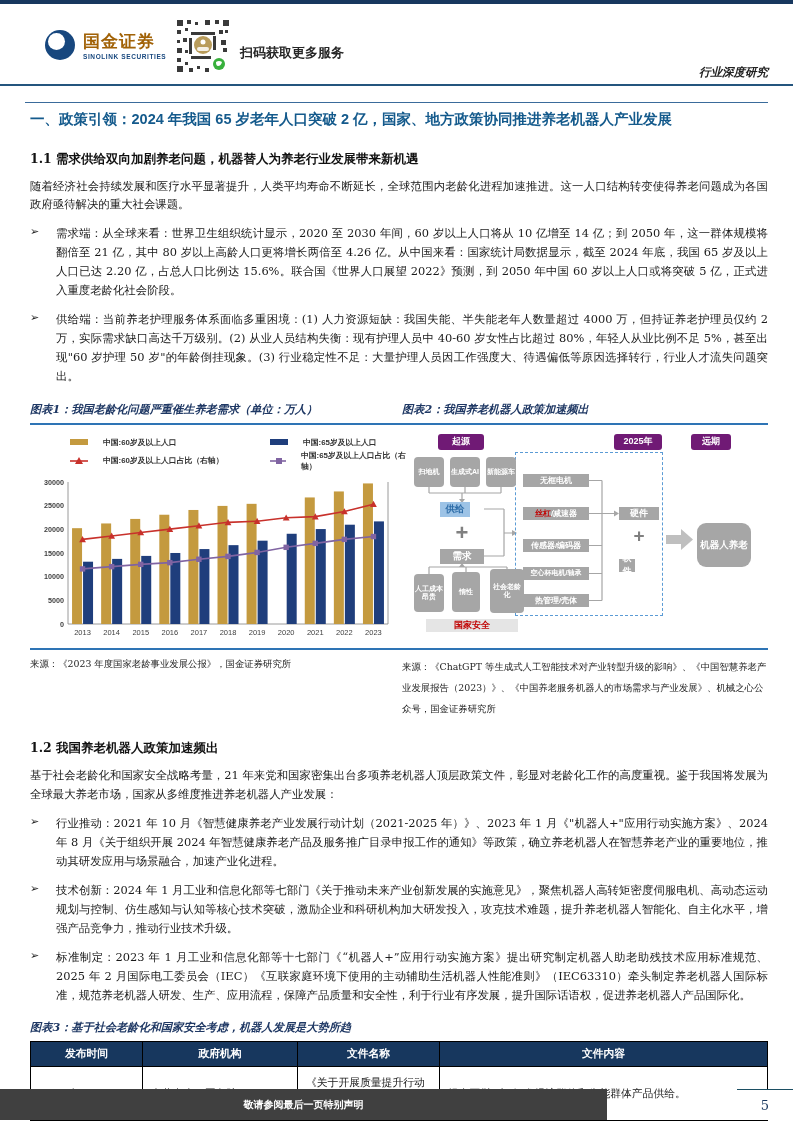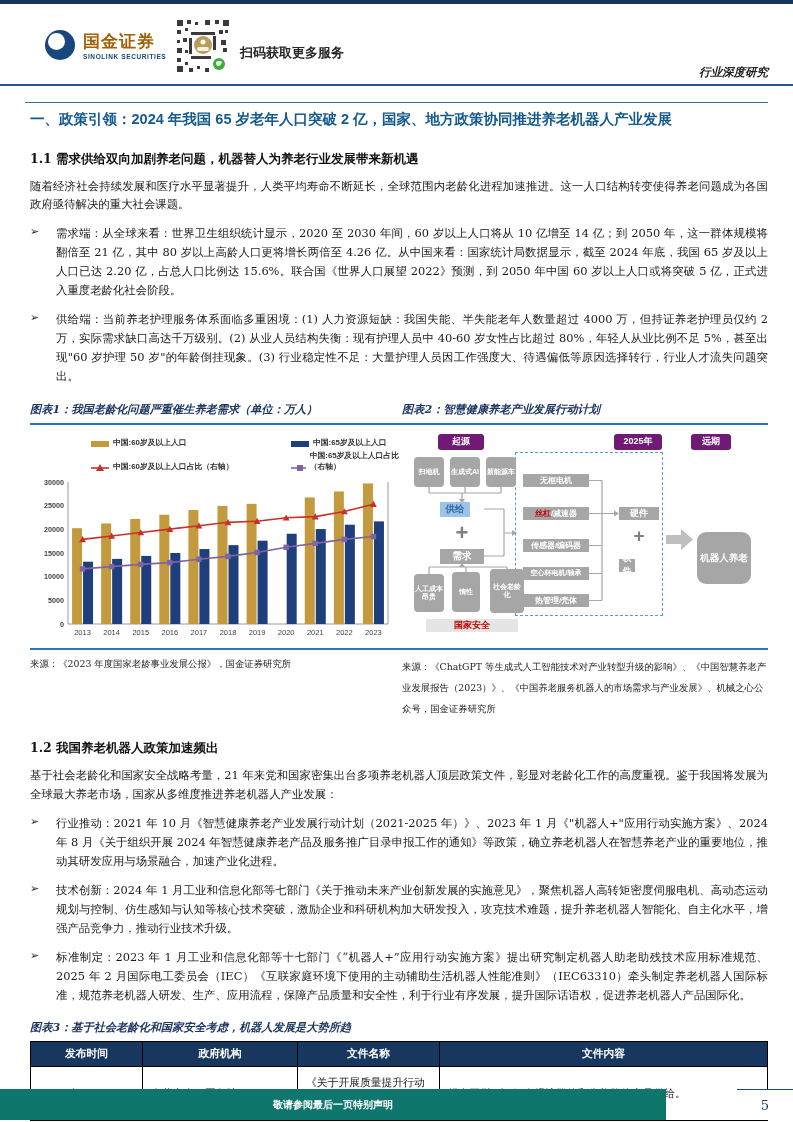--- a/index.html
+++ b/index.html
@@ -42,21 +42,21 @@
   .fig-diagram { flex:1; position:relative; height:205px; font-family:"Liberation Sans",sans-serif; }
   .src-rule { border-top:2px solid #2E74B5; margin-top:2px; }
   .sources { display:flex; margin-top:6px; }
   .src { font-size:9.4px; color:#222; }
   .src1 { flex:0 0 372px; padding-right:20px; line-height:1.8; }
   .src2 { flex:1; line-height:2.25; }
 
   
   #fig1-legend { display:grid; grid-template-columns:200px auto; row-gap:2px; margin:8px 0 0 40px;
                  font-family:"Liberation Sans",sans-serif; font-size:7.8px; font-weight:bold; color:#333; }
-  .lg-item { display:flex; align-items:flex-end; gap:4px;margin-left:21px; }
+  .lg-item { display:flex; align-items:center; gap:15px; }
   #fig1-svg { display:block; margin-top:2px; font-family:"Liberation Sans",sans-serif; }
 
   
   .dg { position:absolute; display:flex; align-items:center; justify-content:center; text-align:center; }
   .dg-btn { background:#701a75; color:#fff; font-weight:bold; font-size:9px; border-radius:3px; }
   .dg-gray { background:#A6A6A6; color:#fff; font-weight:bold; }
   .dg-sm { font-size:7px; border-radius:4px; line-height:1.15; }
   .dg-supply { background:#9DC3E6; color:#2E6DA8; font-weight:bold; font-size:9.5px; }
   .dg-plus { color:#808080; font-weight:bold; font-family:"Liberation Sans",sans-serif; }
   .dg-nat { background:#e5e5e5; color:#C00000; font-weight:bold; font-size:9px; }
@@ -66,21 +66,21 @@
 
   
   .fig3-cap { margin-top:16px; font-size:11.2px; font-weight:bold; font-style:italic; color:#1F3864; }
   table.policy { border-collapse:collapse; width:100%; margin-top:6px; }
   table.policy th { background:#17375E; color:#fff; font-size:10.8px; font-weight:bold; border:1px solid #000; padding:5px 4px; }
   table.policy td { border:1px solid #000; font-size:10.8px; padding:6px 8px; vertical-align:middle; line-height:1.9; }
   .col-t { width:112px; } .col-g { width:155px; } .col-n { width:142px; }
 
   
   .footer { position:absolute; left:0; top:1089px; width:793px; height:31px; }
-  .footer-bar { position:absolute; left:0; top:0; width:666px; height:31px; background:#0f766e;
+  .footer-bar { position:absolute; left:0; top:0; width:607px; height:31px; background:#404040;
                 display:flex; align-items:center; justify-content:center; }
   .footer-text { color:#fff; font-size:10px; font-weight:bold; }
   .footer-page { position:absolute; left:737px; top:0; width:56px; height:31px; background:#fff;
                  border-top:1px solid #1C4F63; display:flex; align-items:center; justify-content:center;
                  font-size:13px; color:#17375E; }
 </style>
 </head>
 <body>
 
 <div class="topstrip"></div>
@@ -145,21 +145,21 @@
     <span class="mark">➢</span>
     <span class="btext">需求端：从全球来看：世界卫生组织统计显示，2020 至 2030 年间，60 岁以上人口将从 10 亿增至 14 亿；到 2050 年，这一群体规模将翻倍至 21 亿，其中 80 岁以上高龄人口更将增长两倍至 4.26 亿。从中国来看：国家统计局数据显示，截至 2024 年底，我国 65 岁及以上人口已达 2.20 亿，占总人口比例达 15.6%。联合国《世界人口展望 2022》预测，到 2050 年中国 60 岁以上人口或将突破 5 亿，正式进入重度老龄化社会阶段。</span>
   </div>
   <div class="bullet">
     <span class="mark">➢</span>
     <span class="btext">供给端：当前养老护理服务体系面临多重困境：(1) 人力资源短缺：我国失能、半失能老年人数量超过 4000 万，但持证养老护理员仅约 2 万，实际需求缺口高达千万级别。(2) 从业人员结构失衡：现有护理人员中 40-60 岁女性占比超过 80%，年轻人从业比例不足 5%，甚至出现"60 岁护理 50 岁"的年龄倒挂现象。(3) 行业稳定性不足：大量护理人员因工作强度大、待遇偏低等原因选择转行，行业人才流失问题突出。</span>
   </div>
 
   <div class="fig-captions">
     <div class="cap cap1">图表1：我国老龄化问题严重催生养老需求（单位：万人）</div>
-    <div class="cap cap2">图表2：智慧健康养老产业发展行动计划</div>
+    <div class="cap cap2">图表2：我国养老机器人政策加速频出</div>
   </div>
   <div class="cap-rule"></div>
 
   <div class="fig-row">
 
     <div class="fig-chart">
       <div id="fig1-legend">
           <div class="lg-item">
             <svg width="18" height="8">
               <rect x="0" y="1" width="18" height="6" fill="#C49A3F"></rect>
@@ -300,21 +300,21 @@
       <div class="dg dg-gray dg-comp" style="left:115px; top:45px; width:66px; height:13px;">无框电机</div>
       <div class="dg dg-gray dg-comp" style="left:115px; top:78px; width:66px; height:13px;"><span style="color:#C00000">丝杠</span>/减速器</div>
       <div class="dg dg-gray dg-comp" style="left:115px; top:110px; width:66px; height:13px;">传感器/编码器</div>
       <div class="dg dg-gray dg-comp" style="left:115px; top:138px; width:66px; height:13px; font-size:7px;">空心杯电机/轴承</div>
       <div class="dg dg-gray dg-comp" style="left:115px; top:165px; width:66px; height:13px;">热管理/壳体</div>
 
       <div class="dg dg-gray" style="left:211px; top:78px; width:40px; height:13px; font-size:9px;">硬件</div>
       <div class="dg dg-plus" style="left:221px; top:96px; width:20px; height:22px; font-size:19px;">+</div>
       <div class="dg dg-gray" style="left:211px; top:130px; width:16px; height:13px; font-size:9px;">软件</div>
 
-      <div class="dg dg-gray" style="left:289px; top:103px; width:54px; height:52px; border-radius:9px; font-size:9.5px; line-height:1.3; padding:2px;">机器人养老</div>
+      <div class="dg dg-gray" style="left:289px; top:94px; width:54px; height:44px; border-radius:9px; font-size:9.5px; line-height:1.3; padding:2px;">机器人养老</div>
     </div>
   </div>
 
   <div class="src-rule"></div>
   <div class="sources">
     <div class="src src1">来源：《2023 年度国家老龄事业发展公报》，国金证券研究所</div>
     <div class="src src2">来源：《ChatGPT 等生成式人工智能技术对产业转型升级的影响》、《中国智慧养老产业发展报告（2023）》、《中国养老服务机器人的市场需求与产业发展》、机械之心公众号，国金证券研究所</div>
   </div>
 
   <div class="h2">1.2 我国养老机器人政策加速频出</div>

